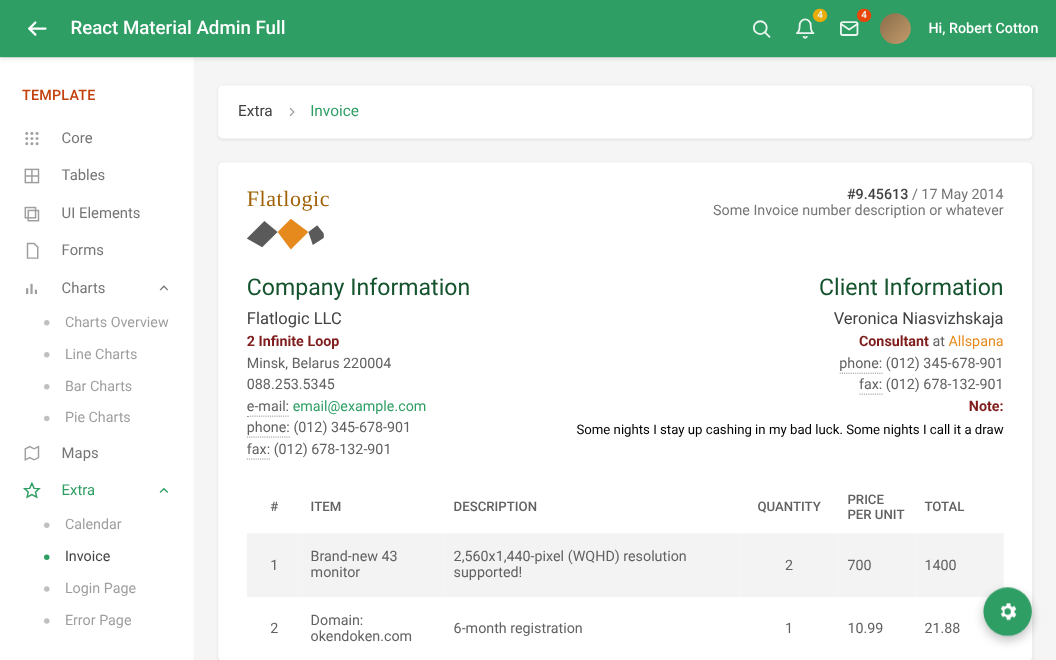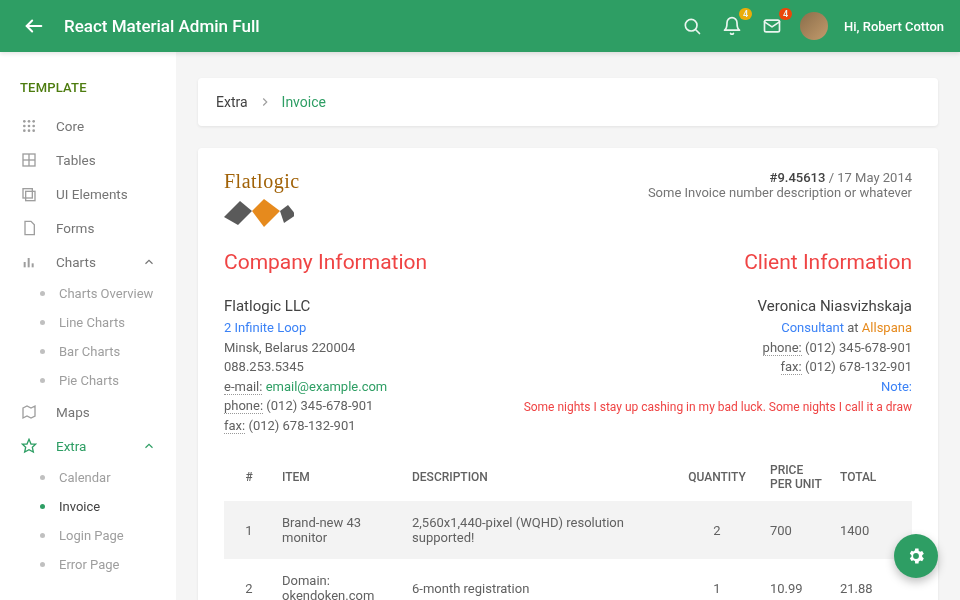--- a/index.html
+++ b/index.html
@@ -14,21 +14,21 @@
 .header .badge { position: absolute; top: -6px; right: -8px; background: #ffae00; color: #fff; font-size: 9px; font-weight: 600; border-radius: 8px; padding: 1px 4px; min-width: 12px; text-align: center; }
 .header .badge.red { background: #ff3d00; }
 .header .avatar { width: 28px; height: 28px; border-radius: 50%; background: linear-gradient(135deg,#8a6d4a,#c39b6c); }
 .header .username { font-size: 13px; font-weight: 500; }
 
 
 .layout { display: flex; height: calc(600px - 52px); }
 
 
 .sidebar { width: 176px; background: #fff; padding-top: 28px; overflow-y: auto; }
-.sidebar .section-label { font-size: 13px; color: #4d7c0f; font-weight: 500; padding: 0 20px 14px; letter-spacing: 0.2px; }
+.sidebar .section-label { font-size: 13px; color: #c2410c; font-weight: 500; padding: 0 20px 14px; letter-spacing: 0.2px; }
 .side-item { display: flex; align-items: center; padding: 8px 20px; cursor: pointer; color: #757575; font-size: 13.5px; gap: 18px; position: relative; text-align: center; }
 .side-item.active { color: #2e9e64; }
 .side-item .icn { width: 18px; height: 18px; display: flex; align-items: center; justify-content: center; color: #9e9e9e; }
 .side-item.active .icn { color: #2e9e64; }
 .side-item .chev { margin-left: auto; }
 .sub-item { display: flex; align-items: center; padding: 7px 20px 7px 40px; cursor: pointer; color: #9e9e9e; font-size: 13px; gap: 14px; }
 .sub-item .dot { width: 5px; height: 5px; border-radius: 50%; background: #c0c0c0; flex-shrink: 0; }
 .sub-item.active { color: #424242; }
 .sub-item.active .dot { background: #2e9e64; }
 
@@ -46,27 +46,27 @@
 .inv-card { padding: 22px 26px 0; }
 .inv-top { display: flex; justify-content: space-between; align-items: flex-start; margin-bottom: 18px; }
 .logo-box .brand { font-family: Georgia, serif; font-size: 20px; color: #a16207; letter-spacing: 0.5px; margin-bottom: 4px; }
 .logo-shape { width: 70px; height: 32px; position: relative; }
 .inv-meta { text-align: right; font-size: 13px; color: #757575; }
 .inv-num { color: #424242; font-weight: 500; }
 
 .info-row { display: flex; justify-content: space-between; margin-bottom: 18px; }
 .info-col { font-size: 13px; line-height: 1.5; color: #616161; }
 .info-col.right { text-align: right; }
-.info-col h3 { font-size: 21px; font-weight: 400; color: #ef4444; margin-bottom: 16px; }
+.info-col h3 { font-size: 21px; font-weight: 400; color: #14532d; margin-bottom: 0; }
 .info-col .name { font-size: 15px; color: #424242; margin-bottom: 1px; }
-.info-col .bold { font-weight: 400; color: #3b82f6; }
+.info-col .bold { font-weight: 700; color: #7f1d1d; }
 .info-col a { color: #2e9e64; text-decoration: none; }
 .dotted { border-bottom: 1px dotted #999; }
 .orange { color: #e68a1d; }
-.note-line { font-size: 12px; color: #ef4444; margin-top: 2px; }
+.note-line { font-size: 12px; color: #000000; margin-top: 2px; }
 
 
 table { width: 100%; border-collapse: collapse; font-size: 13px; }
 th { text-align: left; font-weight: 500; color: #616161; padding: 10px 8px; font-size: 12px; }
 th.center, td.center { text-align: center; }
 th.rnum, td.rnum { text-align: left; }
 td { padding: 14px 8px; color: #616161; font-size: 13px; }
 tr.striped { background: #f3f3f3; }
 
 

